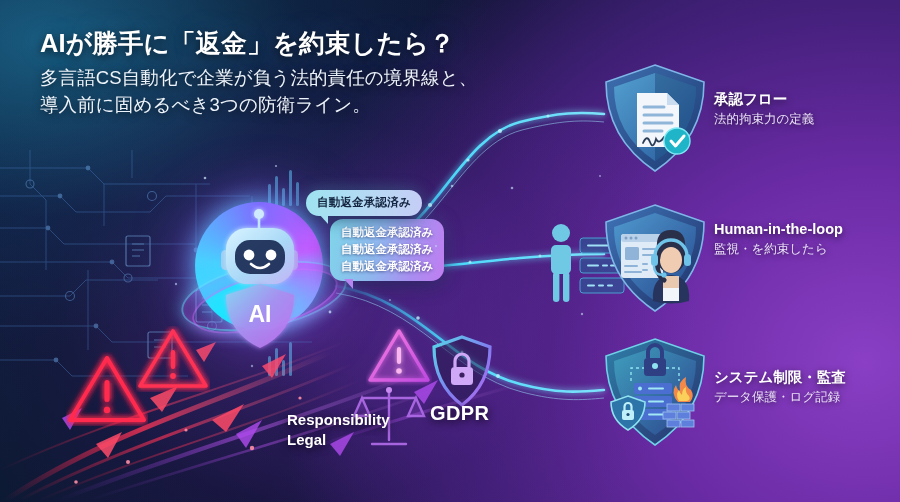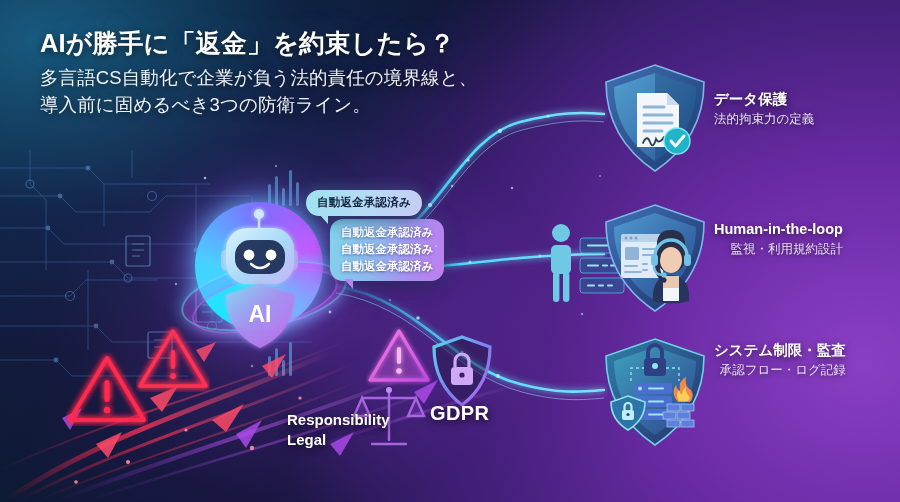--- a/index.html
+++ b/index.html
@@ -99,25 +99,24 @@
 
   
   .pillar-label{ position:absolute; left:714px; z-index:36; }
   .pillar-label .t{
     font-size:14.5px; font-weight:bold; color:#ffffff; line-height:1.3;
     text-shadow:0 2px 7px rgba(0,0,0,.62);
   }
   .pillar-label .s{
     font-size:12.5px; color:#eadff8; line-height:1.35; margin-top:2px;
     text-shadow:0 1px 6px rgba(0,0,0,.6);
-    text-align:right;
   }
   #label-1{ top:90px; }
   #label-2{ top:220px; }
-  #label-3{ top:341px; }
+  #label-3{ top:368px; }
 
   .shield-slot{ position:absolute; left:601px; z-index:28; width:108px; height:112px; }
   #shield-1{ top:62px; }
   #shield-2{ top:202px; }
   #shield-3{ top:336px; }
 </style>
 </head>
 <body>
 
 <div id="stage">
@@ -544,30 +543,30 @@
       <path d="M78 65 q-4 -6 0 -11 q1 4 3 5 q0 -6 4 -8 q-1 6 3 9 q2 4 -2 5 Z" fill="#fbd05a"></path>
 
       <path d="M27 60 L44 66 Q44 84 27 94 Q10 84 10 66 Z" fill="#2d74a8" stroke="#8fe3f0" stroke-width="1.6"></path>
       <rect x="21" y="74" width="12" height="10" rx="2" fill="#bff0fa"></rect>
       <path d="M23.5 74 V70.5 a3.5 3.5 0 0 1 7 0 V74" fill="none" stroke="#bff0fa" stroke-width="2.2"></path>
       <circle cx="27" cy="78.5" r="1.6" fill="#1d4a72"></circle>
     </svg>
   </div>
 
   <div class="pillar-label" id="label-1">
-    <div class="t">データ保護</div>
+    <div class="t">承認フロー</div>
     <div class="s">法的拘束力の定義</div>
   </div>
   <div class="pillar-label" id="label-2">
     <div class="t">Human-in-the-loop</div>
-    <div class="s">監視・利用規約設計</div>
+    <div class="s">監視・を約束したら</div>
   </div>
   <div class="pillar-label" id="label-3">
     <div class="t">システム制限・監査</div>
-    <div class="s">承認フロー・ログ記録</div>
+    <div class="s">データ保護・ログ記録</div>
   </div>
 
   <svg class="lyr" viewBox="0 0 900 502" style="z-index:39">
     <g fill="#cfefff">
       <circle cx="205" cy="178" r="1.3" opacity=".7"></circle>
       <circle cx="276" cy="166" r="1.1" opacity=".6"></circle>
       <circle cx="330" cy="312" r="1.4" opacity=".7"></circle>
       <circle cx="176" cy="284" r="1.2" opacity=".55"></circle>
       <circle cx="512" cy="188" r="1.3" opacity=".6"></circle>
       <circle cx="582" cy="314" r="1.2" opacity=".55"></circle>

